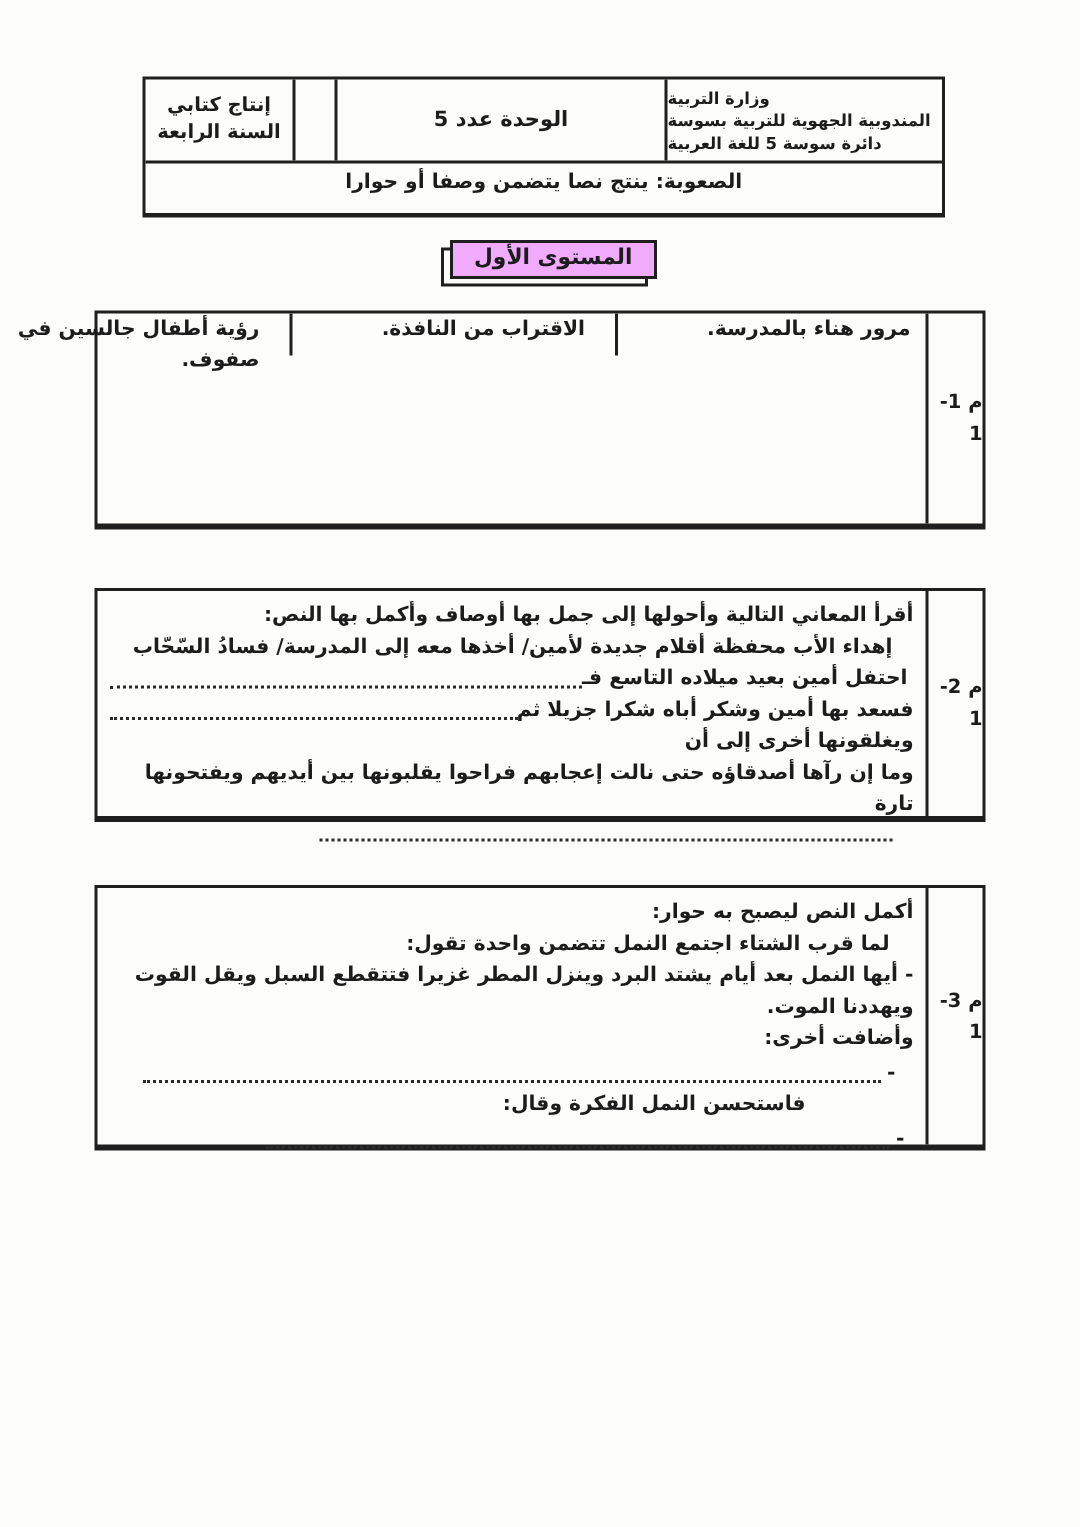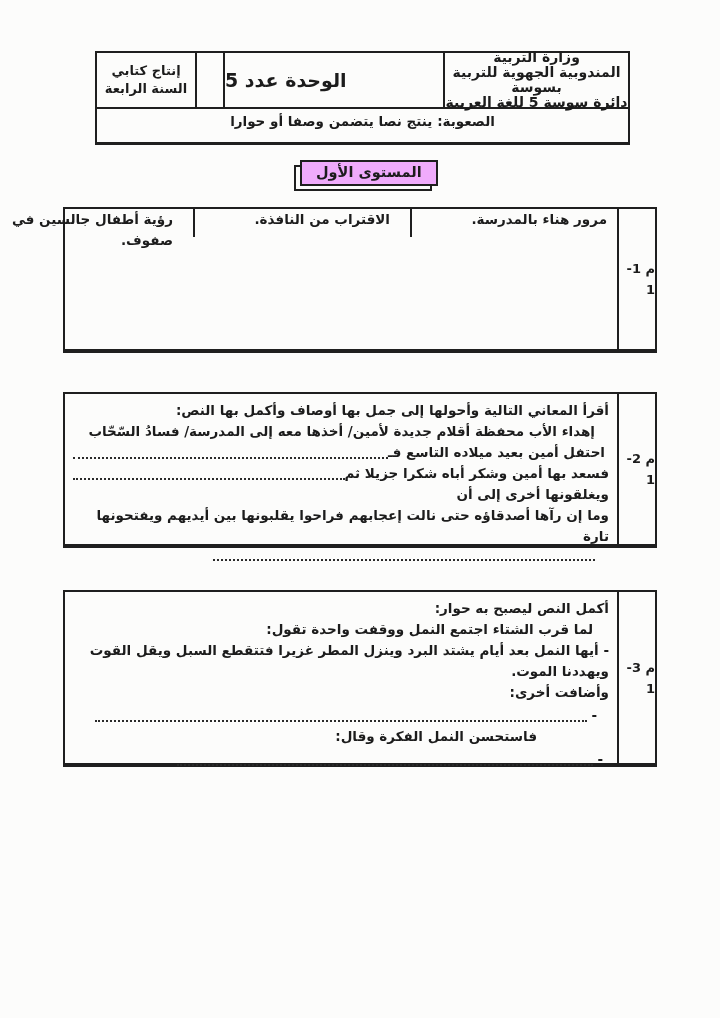--- a/index.html
+++ b/index.html
@@ -18,26 +18,26 @@
   
   .hdr {
     position:absolute; left:95px; top:51px; width:535px;
     border:2px solid #1f1f1f; border-bottom-width:3px;
     background:#fcfcfb;
   }
   .hdr-top { display:flex; height:54px; }
   .cell-school {
     width:185px; border-left:2px solid #1f1f1f;
     display:flex; flex-direction:column; justify-content:center;
-    text-align:center; font-size:14px; line-height:15px;
+    text-align:left; font-size:11px; line-height:15px;
   }
   .cell-unit {
     flex:1; margin-left:26px; border-left:2px solid #1f1f1f;
-    display:flex; align-items:center; justify-content:flex-end;
-    font-size:19px;
+    display:flex; align-items:center; justify-content:center;
+    font-size:14px;
   }
   .cell-subject {
     width:100px; border-right:2px solid #1f1f1f;
     display:flex; flex-direction:column; justify-content:center;
     text-align:center; font-size:13px; line-height:18px;
   }
   .hdr-diff {
     border-top:2px solid #1f1f1f; height:35px; line-height:24px;
     text-align:center; font-size:13.5px;
   }
@@ -168,21 +168,21 @@
       <div>ويغلقونها أخرى إلى أن</div>
       <div>وما إن رآها أصدقاؤه حتى نالت إعجابهم فراحوا يقلبونها بين أيديهم ويفتحونها تارة</div>
       <div class="dotted-center"></div>
     </div>
   </section>
 
   <section class="box s3">
     <div class="sec-label">م 3-1</div>
     <div class="sec-content">
       <div>أكمل النص ليصبح به حوار:</div>
-      <div class="intro">لما قرب الشتاء اجتمع النمل ووقفت واحدة تقول:</div>
+      <div class="intro">لما قرب الشتاء اجتمع النمل تتضمن واحدة تقول:</div>
       <div>- أيها النمل بعد أيام يشتد البرد وينزل المطر غزيرا فتتقطع السبل ويقل القوت ويهددنا الموت.</div>
       <div>وأضافت أخرى:</div>
       <div class="dash-row d1">
         <span class="dash">-</span>
         <span class="fill"></span>
       </div>
       <div class="closing">فاستحسن النمل الفكرة وقال:</div>
       <div class="dash-row d2">
         <span class="dash">-</span>
         <span class="fill"></span>

